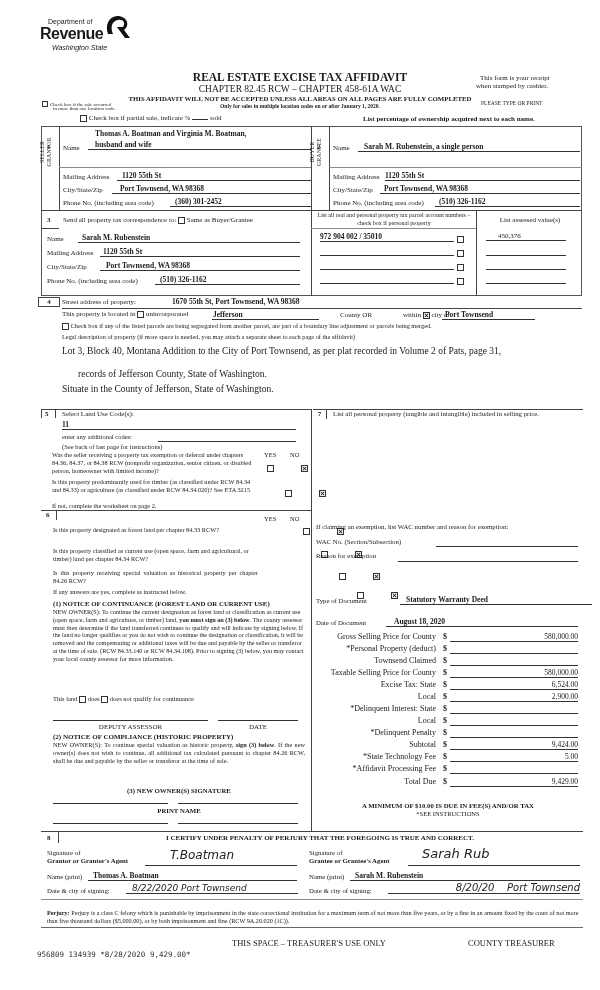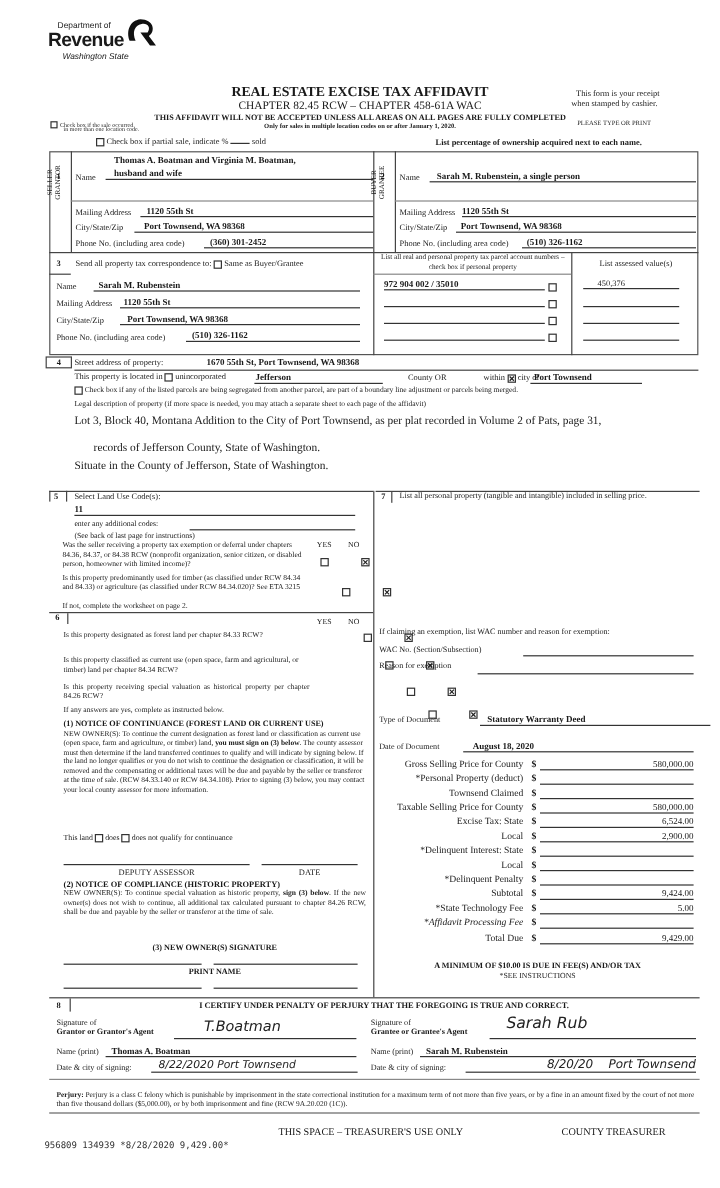--- a/index.html
+++ b/index.html
@@ -291,21 +291,21 @@
   <div class="fin-line" style="top:728px;"></div>
 
   <div class="fin-label" style="top:740px;">Subtotal</div>
   <div class="fin-dollar" style="top:740px;">$</div>
   <div class="fin-line" style="top:740px;">9,424.00</div>
 
   <div class="fin-label" style="top:752px;">*State Technology Fee</div>
   <div class="fin-dollar" style="top:752px;">$</div>
   <div class="fin-line" style="top:752px;">5.00</div>
 
-  <div class="fin-label" style="top:764px;font-style:italic;">*Affidavit Processing Fee</div>
+  <div class="fin-label" style="top:764px;">*Affidavit Processing Fee</div>
   <div class="fin-dollar" style="top:764px;">$</div>
   <div class="fin-line" style="top:764px;"></div>
 
   <div class="fin-label" style="top:777px;">Total Due</div>
   <div class="fin-dollar" style="top:777px;">$</div>
   <div class="fin-line" style="top:777px;">9,429.00</div>
 </div>
 <div class="abs" style="left:313px;width:270px;top:802px;text-align:center;font-size:6.8px;font-weight:bold;">A MINIMUM OF $10.00 IS DUE IN FEE(S) AND/OR TAX</div>
 <div class="abs" style="left:313px;width:270px;top:810px;text-align:center;font-size:6.5px;">*SEE INSTRUCTIONS</div>
 

